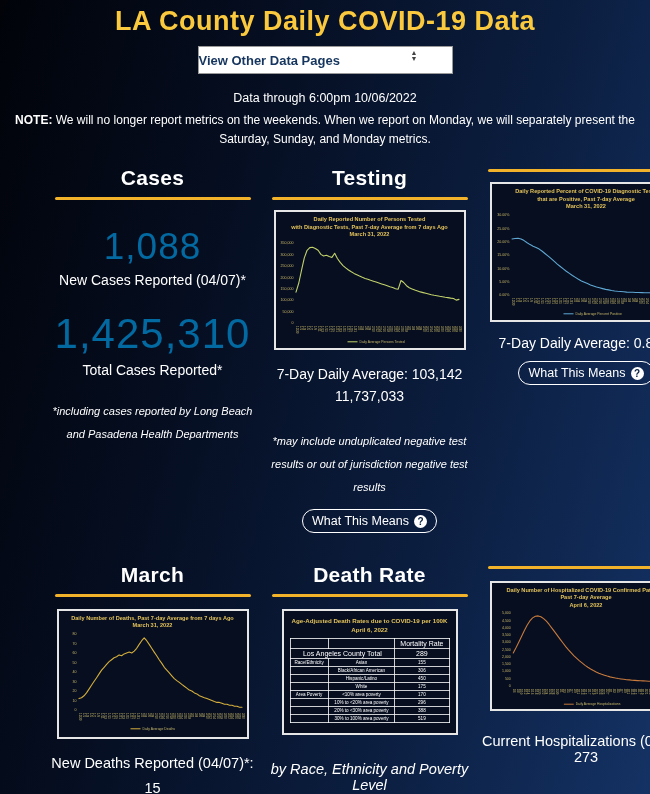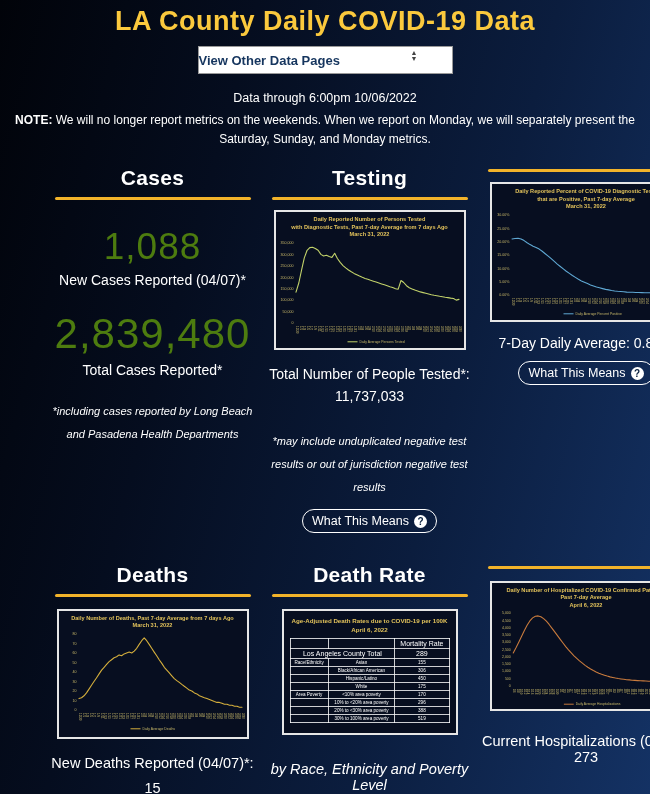--- a/index.html
+++ b/index.html
@@ -32,21 +32,21 @@
     margin-top:14px;
     padding-left:44px;
   }
   .col{display:flex;flex-direction:column;align-items:center;text-align:center;}
   .row2{margin-top:26px;}
 
   .sec-heading{font-size:21px;font-weight:bold;color:#fff;letter-spacing:.3px;margin-top:4px;}
   .underline{width:196px;height:3px;background:#f2b32a;border-radius:2px;margin:7px 0 10px;}
 
   
-  .big-num{font-weight:100;color:#4d7c0f;letter-spacing:1px;}
+  .big-num{font-weight:100;color:#0369a1;letter-spacing:1px;}
   .big1{font-size:37px;margin-top:16px;}
   .big2{font-size:42px;margin-top:22px;}
   .num-label{font-size:14px;margin-top:4px;}
   .footnote{font-style:italic;font-size:11px;line-height:2.1;margin-top:22px;max-width:206px;}
 
   
   .chart-card{
     width:192px;background:#070e20;border:2px solid #e6e6e6;
     display:flex;flex-direction:column;align-items:center;
     padding:4px 1px 2px;box-sizing:border-box;
@@ -112,21 +112,21 @@
   <b>NOTE:</b><span> We will no longer report metrics on the weekends. When we report on Monday, we will separately present the Saturday, Sunday, and Monday metrics.</span>
 </div>
 
 <div class="grid">
 
   <div class="col">
     <div class="sec-heading">Cases</div>
     <div class="underline"></div>
     <div class="big-num big1">1,088</div>
     <div class="num-label">New Cases Reported (04/07)*</div>
-    <div class="big-num big2">2,839,480</div>
+    <div class="big-num big2">1,425,310</div>
     <div class="num-label">Total Cases Reported*</div>
     <div class="footnote">*including cases reported by Long Beach and Pasadena Health Departments</div>
   </div>
 
   <div class="col">
     <div class="sec-heading">Testing</div>
     <div class="underline"></div>
     <div class="chart-card h1">
       <div class="chart-title">Daily Reported Number of Persons Tested
 with Diagnostic Tests, Past 7-day Average from 7 days Ago
@@ -185,21 +185,21 @@
           <text font-size="3" fill="#c9b96a" text-anchor="start" transform="translate(171.13333333333333 86) rotate(90)">3/24</text>
           <text font-size="3" fill="#c9b96a" text-anchor="start" transform="translate(174.75555555555556 86) rotate(90)">3/26</text>
           <text font-size="3" fill="#c9b96a" text-anchor="start" transform="translate(178.37777777777777 86) rotate(90)">3/28</text>
           <text font-size="3" fill="#c9b96a" text-anchor="start" transform="translate(182 86) rotate(90)">3/30</text>
           <polyline points="19.0,52.1 21.8,43.0 24.5,30.4 27.3,17.9 30.1,10.3 32.8,7.6 35.6,7.3 38.3,8.5 41.1,10.3 43.9,14.4 46.6,16.0 49.4,15.3 52.2,16.5 54.9,17.4 57.7,13.3 60.4,18.5 63.2,22.4 66.0,25.6 68.7,27.9 71.5,30.0 74.3,31.8 77.0,33.4 79.8,34.8 82.5,36.1 85.3,37.3 88.1,38.4 90.8,39.3 93.6,40.3 96.4,41.2 99.1,42.1 101.9,43.0 104.6,43.9 107.4,44.8 110.2,45.7 112.9,46.7 115.7,47.6 118.5,48.7 121.2,49.2 124.0,40.5 126.7,42.5 129.5,45.7 132.3,47.8 135.0,48.9 137.8,50.1 140.6,51.0 143.3,51.9 146.1,52.6 148.8,53.3 151.6,54.0 154.4,54.7 157.1,55.3 159.9,55.8 162.7,56.3 165.4,56.7 168.2,57.2 170.9,57.6 173.7,58.1 176.5,58.5 179.2,60.1 182.0,59.4" fill="none" stroke="#c2d26a" stroke-width="1.1" stroke-linejoin="round" stroke-linecap="round"></polyline>
           <line x1="70.5" y1="101.8" x2="80.5" y2="101.8" stroke="#c2d26a" stroke-width="1"></line>
           <text x="82.5" y="103" font-size="3.4" fill="#c9b96a">Daily Average Persons Tested</text>
         </svg>
     </div>
     <div class="stats">
-      <div>Total Number of People Tested*:</div>
+      <div>7-Day Daily Average: 103,142</div>
       <div>11,737,033</div>
     </div>
     <div class="footnote">*may include unduplicated negative test results or out of jurisdiction negative test results</div>
     <button class="wtm">
       <span>What This Means</span>
       <span class="qicon">?</span>
     </button>
   </div>
 
   <div class="col">
@@ -271,21 +271,21 @@
     <button class="wtm">
       <span>What This Means</span>
       <span class="qicon">?</span>
     </button>
   </div>
 </div>
 
 <div class="grid row2">
 
   <div class="col">
-    <div class="sec-heading">Deaths</div>
+    <div class="sec-heading">March</div>
     <div class="underline"></div>
     <div class="chart-card h2">
       <div class="chart-title">Daily Number of Deaths, Past 7-day Average from 7 days Ago
 March 31, 2022</div>
       <svg class="plot" width="186" height="100" viewBox="0 0 186 100">
           <text x="16.5" y="4.3" text-anchor="end" font-size="3.6" fill="#c9b96a">80</text>
           <text x="16.5" y="13.8" text-anchor="end" font-size="3.6" fill="#c9b96a">70</text>
           <text x="16.5" y="23.3" text-anchor="end" font-size="3.6" fill="#c9b96a">60</text>
           <text x="16.5" y="32.8" text-anchor="end" font-size="3.6" fill="#c9b96a">50</text>
           <text x="16.5" y="42.3" text-anchor="end" font-size="3.6" fill="#c9b96a">40</text>

